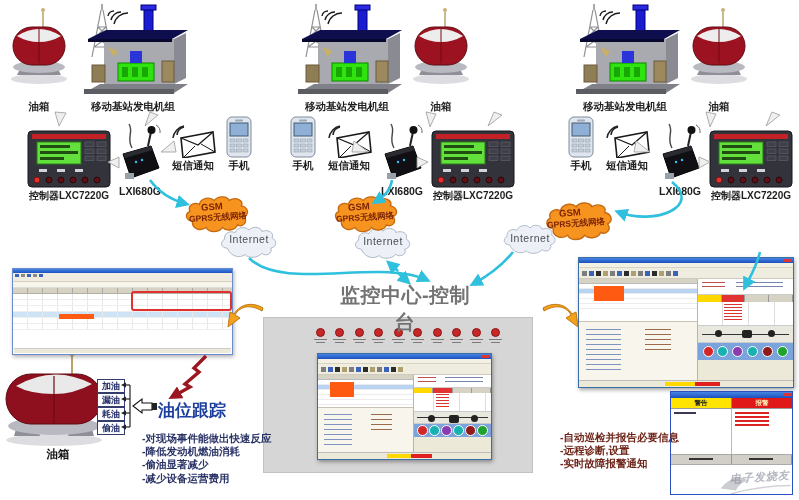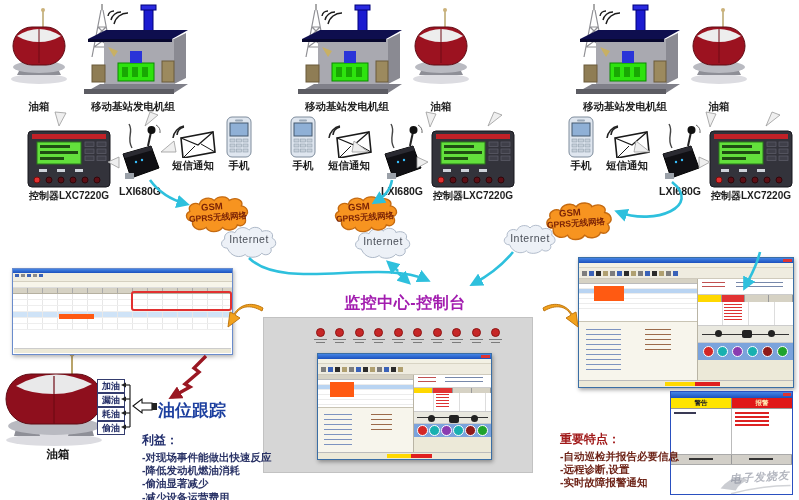--- a/index.html
+++ b/index.html
@@ -33,22 +33,22 @@
   .inet{z-index:2;}
   .inet .l1{position:absolute;left:0;right:0;top:11px;text-align:center;font-size:10.5px;color:#4a4f58;letter-spacing:.5px;}
   #gsm-0{left:183px;top:195px;width:68px;height:38px;}
   #int-0{left:217px;top:222px;width:64px;height:42px;}
   #gsm-1{left:330px;top:195px;width:72px;height:38px;}
   #int-1{left:351px;top:224px;width:64px;height:40px;}
   #gsm-2{left:541px;top:201px;width:76px;height:40px;}
   #int-2{left:500px;top:221px;width:60px;height:38px;}
 
   
-  #center-title{left:330px;top:293px;width:150px;text-align:center;font-size:16px;font-weight:bold;
-                color:#a21caf;letter-spacing:.5px;z-index:6;}
+  #center-title{left:330px;top:282px;width:150px;text-align:center;font-size:20px;font-weight:bold;
+                color:#737373;letter-spacing:.5px;z-index:6;}
 
   
   #console-panel{left:263px;top:317px;width:268px;height:154px;background:#d6d6d6;border:1px solid #c2c2c2;z-index:1;}
   #dots-row{position:absolute;left:50px;top:10px;right:30px;display:flex;justify-content:space-between;}
   .dot-item{display:flex;flex-direction:column;align-items:center;}
   .dot{width:7px;height:7px;border-radius:50%;background:#c62727;border:1px solid #8e1414;}
   .bar{display:block;height:1.5px;background:#7b7b7b;margin-top:1.5px;}
   .b1{width:13px;} .b2{width:9px;}
 
   
@@ -798,28 +798,26 @@
 </div>
 <div class="abs" id="big-tank-label">油箱</div>
 
 <div class="evt-box" style="top:379px;">加油</div>
 <div class="evt-box" style="top:393px;">漏油</div>
 <div class="evt-box" style="top:407px;">耗油</div>
 <div class="evt-box" style="top:421px;">偷油</div>
 <div class="abs" id="tracking-label">油位跟踪</div>
 
 <div class="abs" id="benefits">
-  <div class="t">利益：</div>
   <div class="i">-对现场事件能做出快速反应</div>
   <div class="i">-降低发动机燃油消耗</div>
   <div class="i">-偷油显著减少</div>
   <div class="i">-减少设备运营费用</div>
 </div>
 <div class="abs" id="features">
-  <div class="t">重要特点：</div>
   <div class="i">-自动巡检并报告必要信息</div>
   <div class="i">-远程诊断,设置</div>
   <div class="i">-实时故障报警通知</div>
 </div>
 
 <div class="abs" id="watermark">
   <svg width="80" height="34">
     <path d="M4,24 q16,-16 28,-6 q-9,2 -13,9 z" fill="rgba(140,145,155,.45)"></path>
     <path d="M14,30 q30,-6 60,-4" stroke="rgba(140,145,155,.4)" fill="none" stroke-width="1.5"></path>
   </svg>

